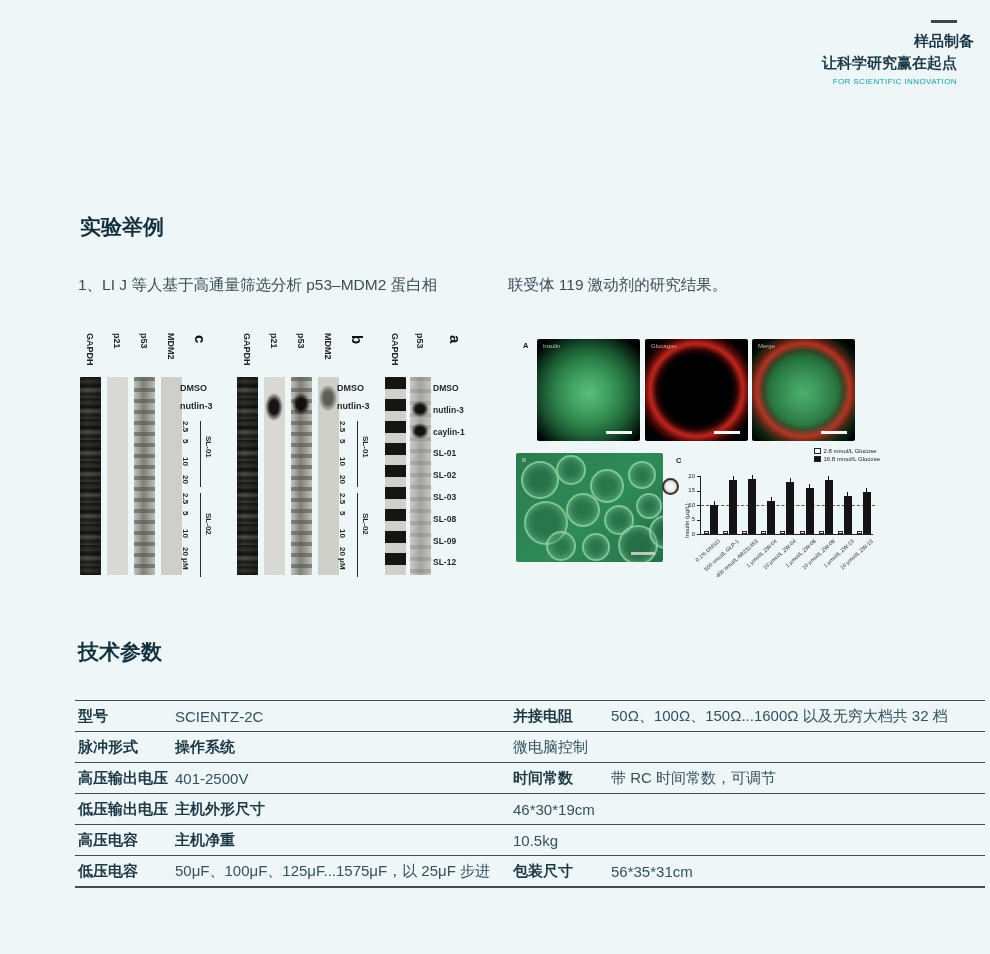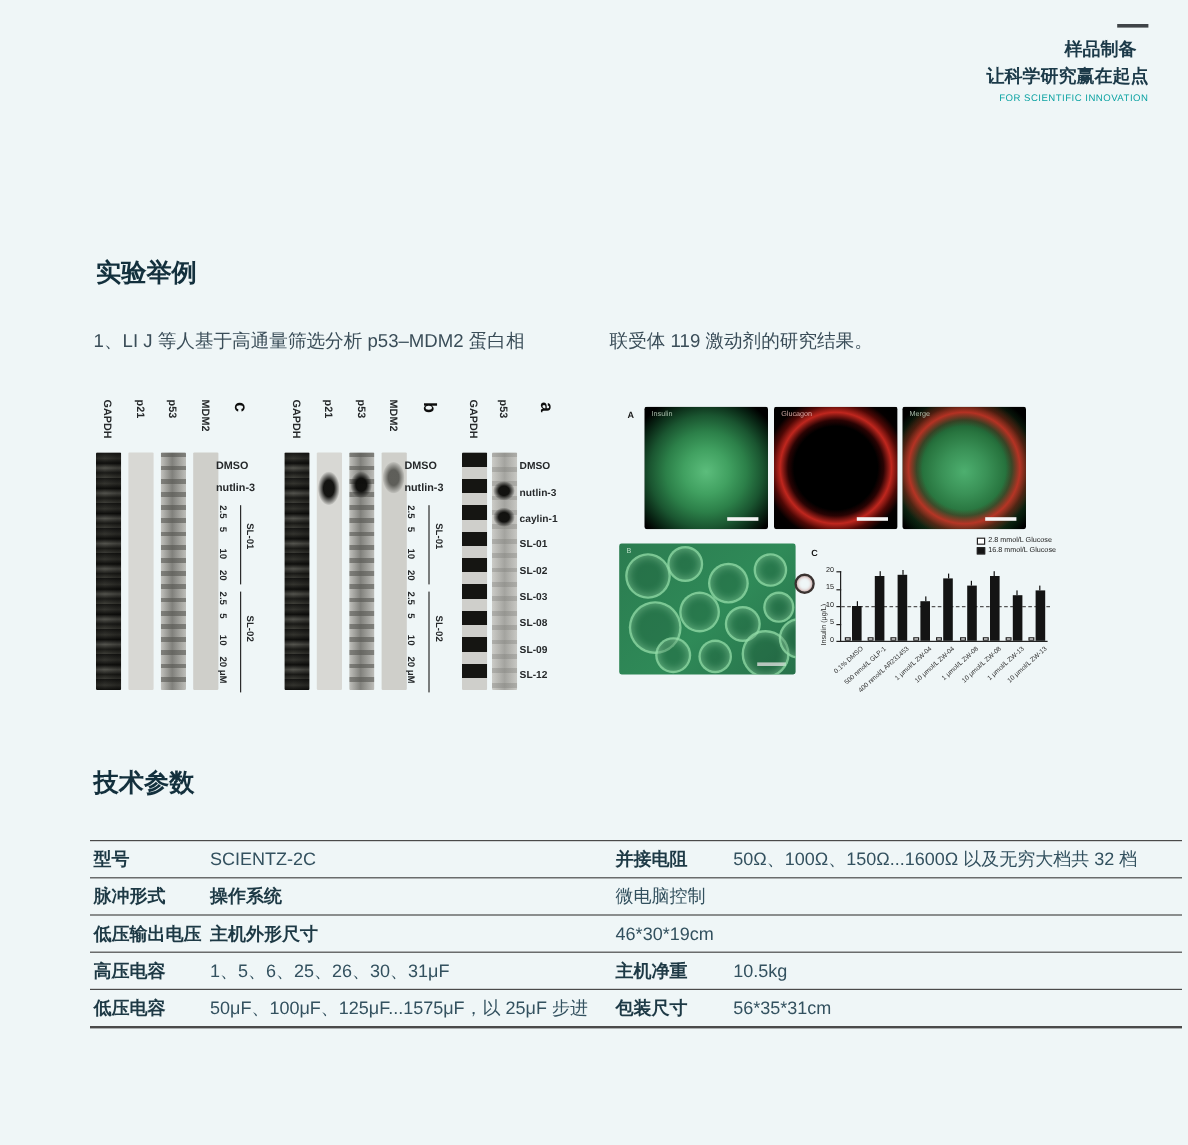--- a/index.html
+++ b/index.html
@@ -1,21 +1,21 @@
 <!DOCTYPE html>
 <html><head>
 <meta charset="utf-8">
 <style>
   html,body { margin:0; padding:0; background:#eff6f7; }
   .page { position:relative; width:990px; height:954px; background:#eff6f7;
           font-family:"Liberation Sans","DejaVu Sans",sans-serif; overflow:hidden; }
 
   
   .hdr-line { position:absolute; top:20px; right:33px; width:26px; height:2.5px; background:#3f4448; }
-  .hdr-cn1 { position:absolute; top:32px; right:43px; font-size:15px; font-weight:bold; color:#1c3a49; }
+  .hdr-cn1 { position:absolute; top:32px; right:16px; font-size:15px; font-weight:bold; color:#1c3a49; }
   .hdr-cn2 { position:absolute; top:54px; right:33px; font-size:15px; font-weight:bold; color:#1c3a49; }
   .hdr-en  { position:absolute; top:77px; right:33px; font-size:8px; font-weight:normal; color:#0da3a3; letter-spacing:0.4px; }
 
   .sec-title { position:absolute; font-size:21px; font-weight:bold; color:#13303d; }
   .para { position:absolute; font-size:15.5px; color:#3a4d58; line-height:33px; }
 
   
   #blots { position:absolute; left:80px; top:333px; width:392px; height:250px; }
   .blot-panel { position:absolute; top:0; height:250px; }
   .lane { position:absolute; top:44px; height:198px; width:21px; background:#d6d6d2; border-radius:1px; overflow:hidden; }
@@ -293,27 +293,32 @@
       <span class="spec-value">SCIENTZ-2C</span>
       <span class="spec-label">并接电阻</span>
       <span class="spec-value">50Ω、100Ω、150Ω...1600Ω 以及无穷大档共 32 档</span>
     </div>
     <div class="spec-row">
       <span class="spec-label">脉冲形式</span>
       <span class="spec-label">操作系统</span>
       <span class="spec-value">微电脑控制</span>
     </div>
     <div class="spec-row">
+      <span class="spec-label">高压输出电压</span>
+      <span class="spec-value">401-2500V</span>
+      <span class="spec-label">时间常数</span>
+      <span class="spec-value">带 RC 时间常数，可调节</span>
+    </div>
+    <div class="spec-row">
       <span class="spec-label">低压输出电压</span>
       <span class="spec-label">主机外形尺寸</span>
       <span class="spec-value">46*30*19cm</span>
     </div>
     <div class="spec-row">
       <span class="spec-label">高压电容</span>
-      <span class="spec-value">1、5、6、25、26、30、31μF</span>
       <span class="spec-label">主机净重</span>
       <span class="spec-value">10.5kg</span>
     </div>
     <div class="spec-row">
       <span class="spec-label">低压电容</span>
       <span class="spec-value">50μF、100μF、125μF...1575μF，以 25μF 步进</span>
       <span class="spec-label">包装尺寸</span>
       <span class="spec-value">56*35*31cm</span>
     </div>
   </div>

